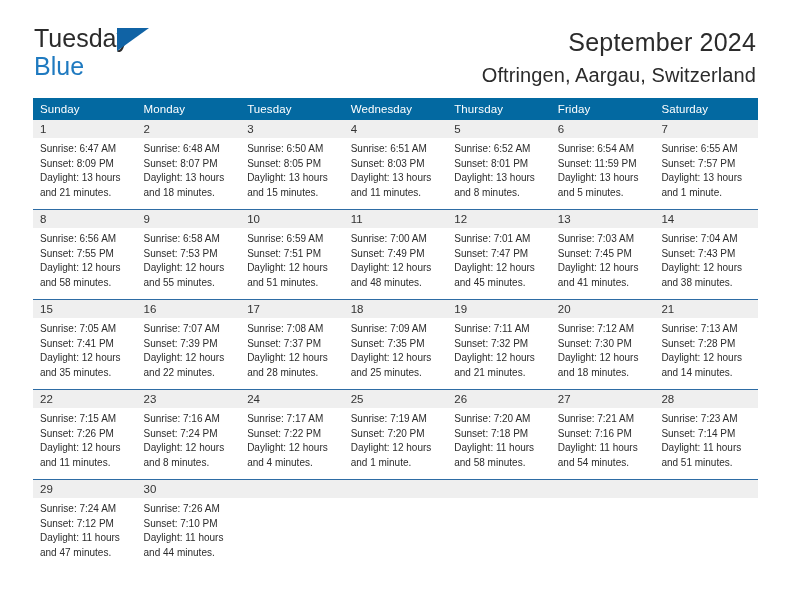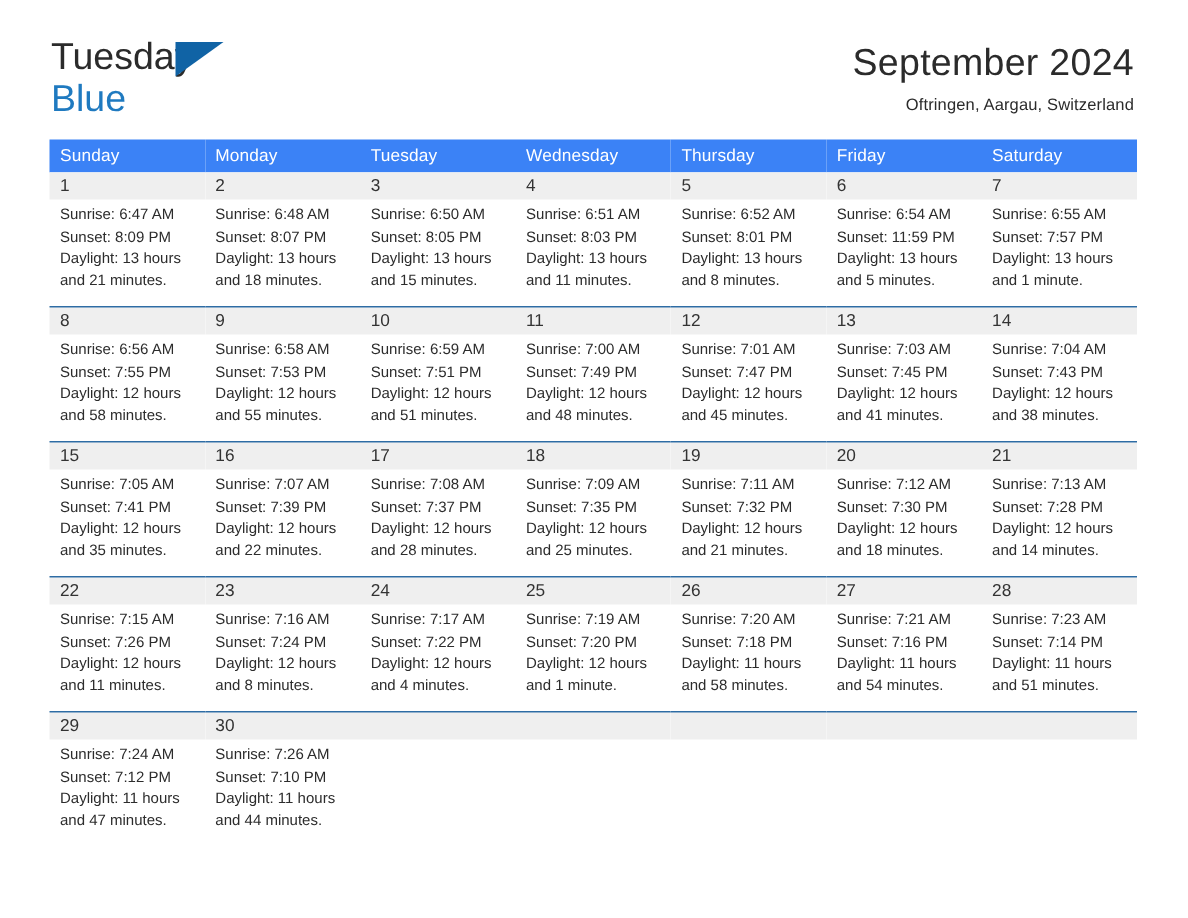--- a/index.html
+++ b/index.html
@@ -62,35 +62,35 @@
     padding-top: 2px;
   }
   .cal-title {
     font-size: 25px;
     font-weight: normal;
     color: #2b2b2b;
     line-height: 1.12;
     letter-spacing: 0.2px;
   }
   .cal-subtitle {
-    font-size: 11px;
+    font-size: 20px;
     color: #2b2b2b;
     margin-top: 8px;
     letter-spacing: 0.1px;
   }
 
   
   .calendar {
     margin: 11px 0 0 33px;
     width: 725px;
     border-collapse: collapse;
     table-layout: fixed;
   }
   .calendar th {
-    background: #3b82f6;
+    background: #0369a1;
     color: #ffffff;
     font-size: 11.5px;
     font-weight: normal;
     text-align: left;
     padding: 5px 0 5px 7px;
     height: 11px;
     letter-spacing: 0.1px;
   }
   .calendar td {
     vertical-align: top;

